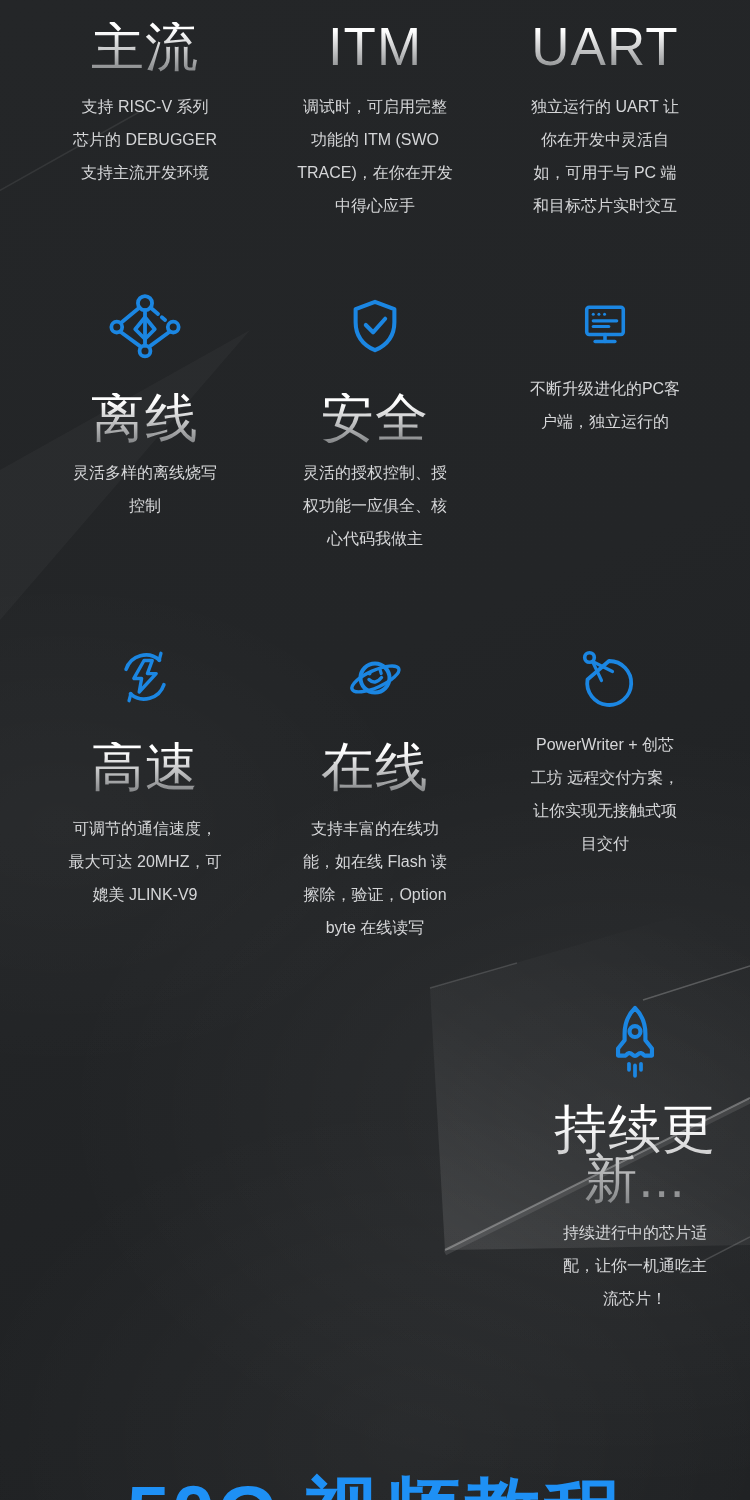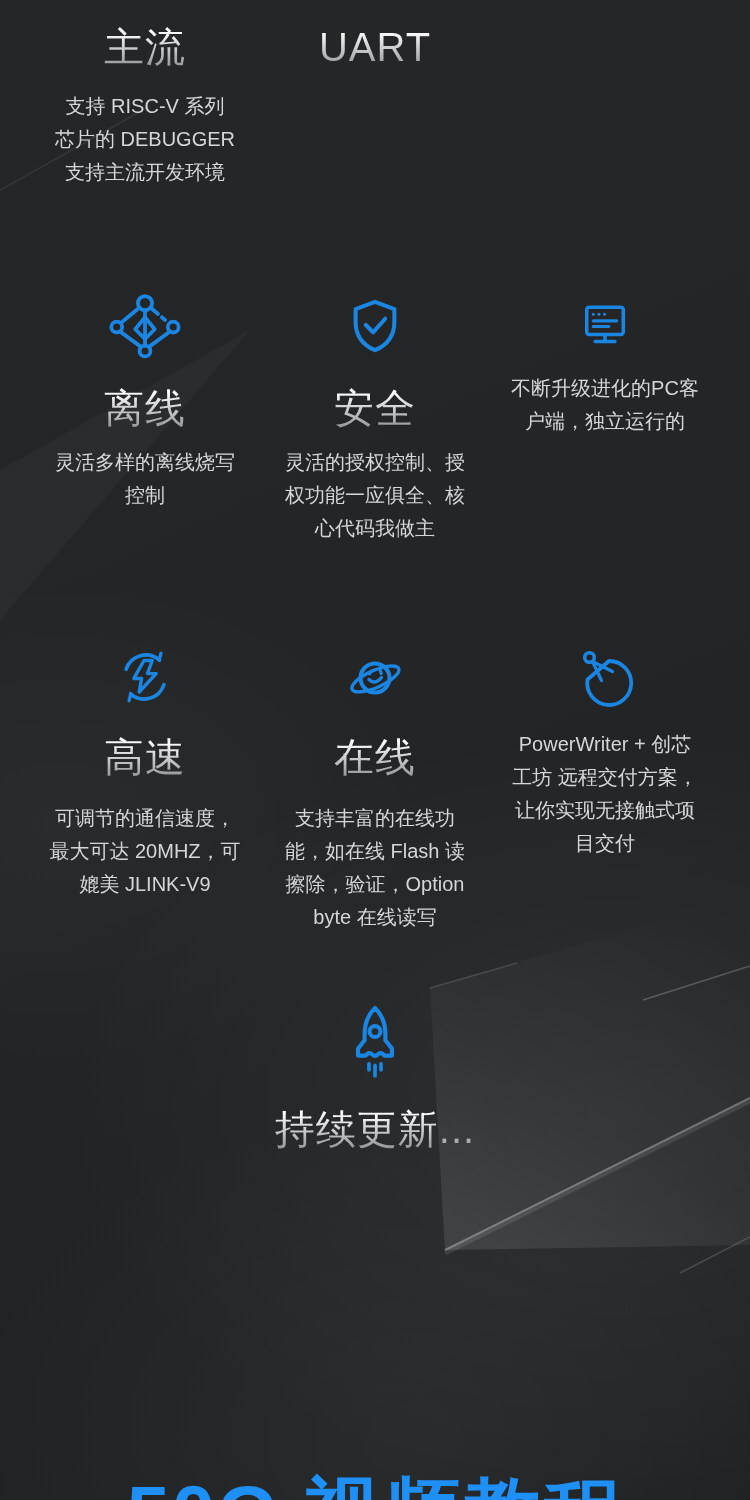--- a/index.html
+++ b/index.html
@@ -13,39 +13,39 @@
     background-color:#212325;
     font-family:"Liberation Sans","DejaVu Sans",sans-serif;
   }
   .bg-facets{position:absolute;left:0;top:0;z-index:0;pointer-events:none;}
   main{position:relative;z-index:1;width:750px;height:1500px;}
 
   .row{position:absolute;left:30px;width:690px;display:flex;}
   .row-1{top:22px;}
   .row-2{top:293px;}
   .row-3{top:646px;}
-  .row-4{top:1000px;left:0;width:750px;justify-content:center;}
+  .row-4{top:1000px;left:0;width:750px;justify-content:flex-end;}
   .cell{width:230px;text-align:center;}
 
   .icon-wrap{height:66px;display:flex;align-items:center;justify-content:center;}
   .row-3 .icon-wrap{height:62px;}
   .row-4 .icon-wrap{height:88px;align-items:flex-start;}
 
   .feat-title{
-    margin:0;font-size:40px;line-height:50px;font-weight:500;letter-spacing:1px;
+    margin:0;font-size:53px;line-height:50px;font-weight:500;letter-spacing:1px;
     background:linear-gradient(180deg,#ffffff 18%,#848688 100%);
     -webkit-background-clip:text;background-clip:text;
     -webkit-text-fill-color:transparent;color:transparent;
   }
-  .row-2 .feat-title,.row-3 .feat-title,.row-4 .feat-title{margin-top:24px;}
+  .row-2 .feat-title,.row-3 .feat-title,.row-4 .feat-title{margin-top:34px;}
   .row-3 .feat-title{}
   .row-4 .feat-title{margin-top:16px;}
 
   .feat-desc{
-    margin:18px 0 0 0;font-size:20px;line-height:33px;color:#d5d6d8;
+    margin:18px 0 0 0;font-size:16px;line-height:33px;color:#d5d6d8;
     white-space:pre-line;font-weight:400;
   }
   .row-2 .feat-desc{margin-top:13px;}
   .row-3 .feat-desc{margin-top:20px;}
   .row-4 .feat-desc{margin-top:12px;}
 
   .banner{
     position:absolute;top:1471px;left:0;width:750px;z-index:1;
     text-align:center;font-size:78px;line-height:84px;font-weight:700;
     letter-spacing:2px;color:#1e90f5;
@@ -76,21 +76,32 @@
 <main>
 
   <section class="row row-1">
     <div class="cell">
       <h2 class="feat-title">主流</h2>
       <p class="feat-desc">支持 RISC-V 系列
 芯片的 DEBUGGER
 支持主流开发环境</p>
     </div>
     <div class="cell">
+      <h2 class="feat-title">ITM</h2>
+      <p class="feat-desc">调试时，可启用完整
+功能的 ITM (SWO
+TRACE)，在你在开发
+中得心应手</p>
+    </div>
+    <div class="cell">
       <h2 class="feat-title">UART</h2>
+      <p class="feat-desc">独立运行的 UART 让
+你在开发中灵活自
+如，可用于与 PC 端
+和目标芯片实时交互</p>
     </div>
   </section>
 
   <section class="row row-2">
     <div class="cell">
       <div class="icon-wrap">
         <svg class="fi" width="76" height="66" viewBox="0 0 70 60" fill="none" stroke="#1b86e2" stroke-width="3.5" stroke-linecap="round" stroke-linejoin="round">
           <circle cx="35" cy="9" r="6.5"></circle>
           <circle cx="9" cy="31" r="5"></circle>
           <circle cx="61" cy="31" r="5"></circle>
@@ -195,18 +206,21 @@
       <div class="icon-wrap">
         <svg class="fi" width="70" height="86" viewBox="0 0 64 72" fill="none" stroke="#1b86e2" stroke-width="3.8" stroke-linecap="round" stroke-linejoin="round">
           <path d="M32 4 C38.5 10.5 41.5 18 41.5 27.5 L41.5 33.5 L47.5 41 L47.5 47.5 L40.5 47.5 Q37.5 43.5 34.5 46.5 Q32 49 29.5 46.5 Q26.5 43.5 23.5 47.5 L16.5 47.5 L16.5 41 L22.5 33.5 L22.5 27.5 C22.5 18 25.5 10.5 32 4 Z"></path>
           <circle cx="32" cy="25.5" r="5"></circle>
           <path d="M26.5 55 V60.5" stroke-width="3.4"></path>
           <path d="M32 56.5 V66" stroke-width="3.4"></path>
           <path d="M37.5 55 V60.5" stroke-width="3.4"></path>
         </svg>
       </div>
       <h2 class="feat-title">持续更新...</h2>
+      <p class="feat-desc">持续进行中的芯片适
+配，让你一机通吃主
+流芯片！</p>
     </div>
   </section>
 
   <div class="banner">50G 视频教程</div>
 
 </main>
 
 </body></html>

